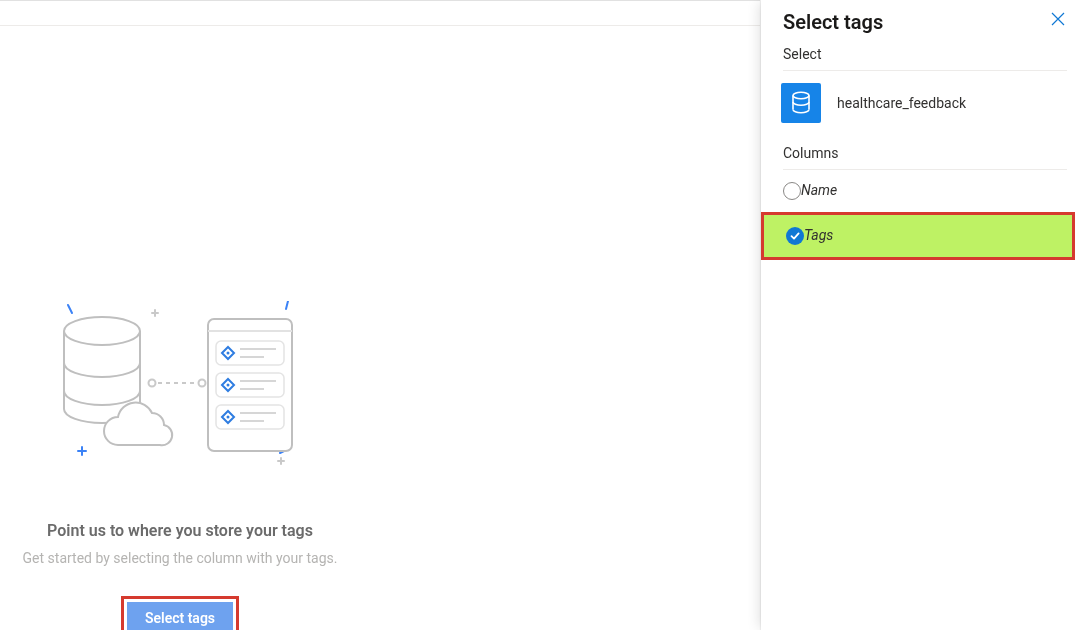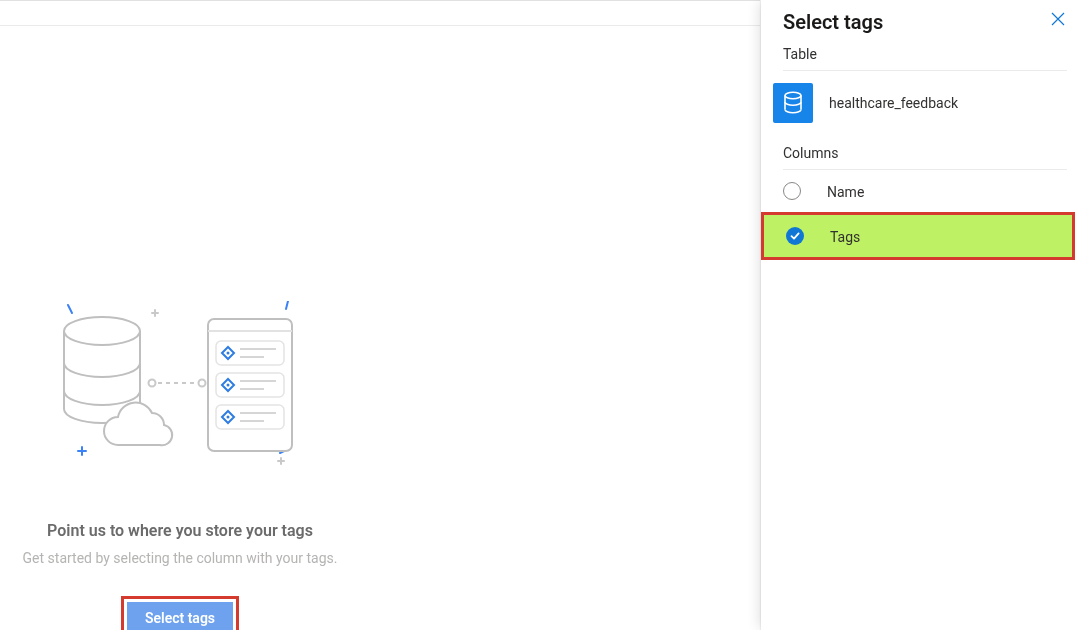--- a/index.html
+++ b/index.html
@@ -115,21 +115,21 @@
       padding: 6px 22px 8px 22px;
     }
     .hr {
       height: 1px;
       background: #edebe9;
       margin: 0 14px 0 22px;
     }
     .table-row {
       display: flex;
       align-items: center;
-      padding: 12px 22px 12px 12px;
+      padding: 12px 22px 12px 20px;
       gap: 16px;
     }
     .table-icon-box {
       width: 40px;
       height: 40px;
       background: #1684e8;
       border-radius: 2px;
       display: flex;
       align-items: center;
       justify-content: center;
@@ -137,26 +137,27 @@
     }
     .table-name {
       font-size: 14px;
       color: #323130;
     }
     .columns-section {
       margin-top: 4px;
     }
     .col-row {
       display: flex;
-      align-items: flex-end;
+      align-items: flex-start;
       padding: 12px 22px 12px 22px;
-      gap: 26px;
+      gap: 0;
       font-size: 14px;
       color: #323130;
       cursor: pointer;
+      font-style: italic;
     }
     .col-row.selected-row {
       background: #bef264;
     }
     .radio-off {
       width: 18px;
       height: 18px;
       border: 1px solid #8a8886;
       border-radius: 50%;
       flex-shrink: 0;
@@ -262,21 +263,21 @@
 <div class="side-panel">
   <div class="panel-header">
     <div class="panel-title">Select tags</div>
     <div class="close-x">
       <svg width="14" height="14" viewBox="0 0 14 14">
           <path d="M1 1 L13 13 M13 1 L1 13" stroke="#1078d4" stroke-width="1.2" fill="none"></path>
         </svg>
     </div>
   </div>
 
-  <div class="section-label">Table</div>
+  <div class="section-label">Select</div>
   <div class="hr"></div>
 
   <div class="table-row">
     <div class="table-icon-box">
       <svg width="22" height="24" viewBox="0 0 22 24">
         <g fill="none" stroke="#ffffff" stroke-width="1.6">
           <ellipse cx="11" cy="4.5" rx="8" ry="3.2"></ellipse>
           <path d="M3 4.5 v14"></path>
           <path d="M19 4.5 v14"></path>
           <path d="M3 11 a8 3.2 0 0 0 16 0"></path>

